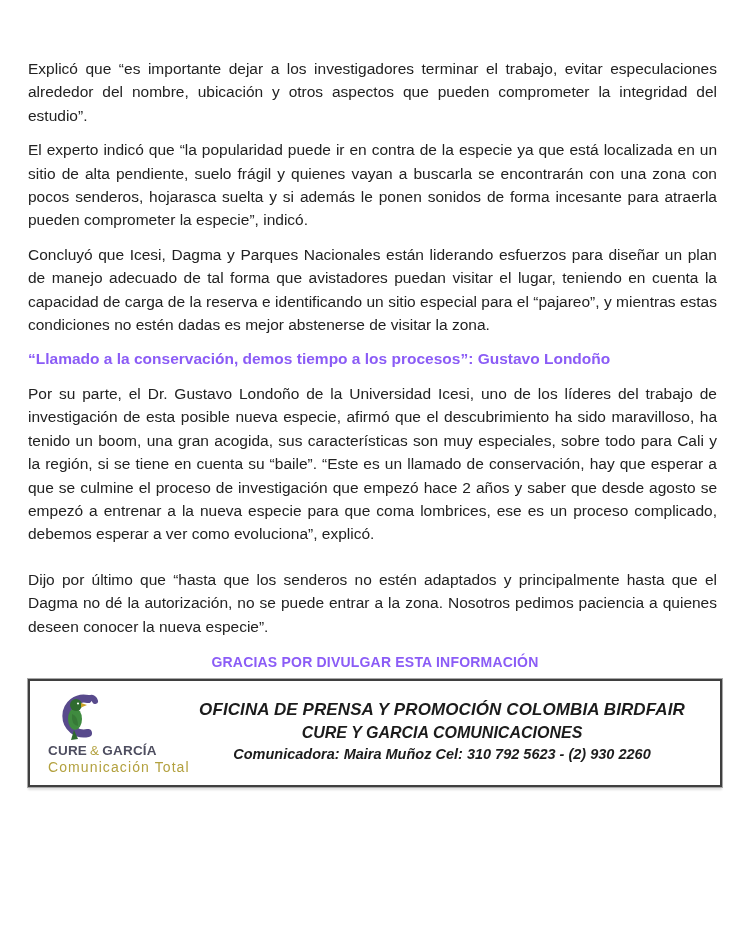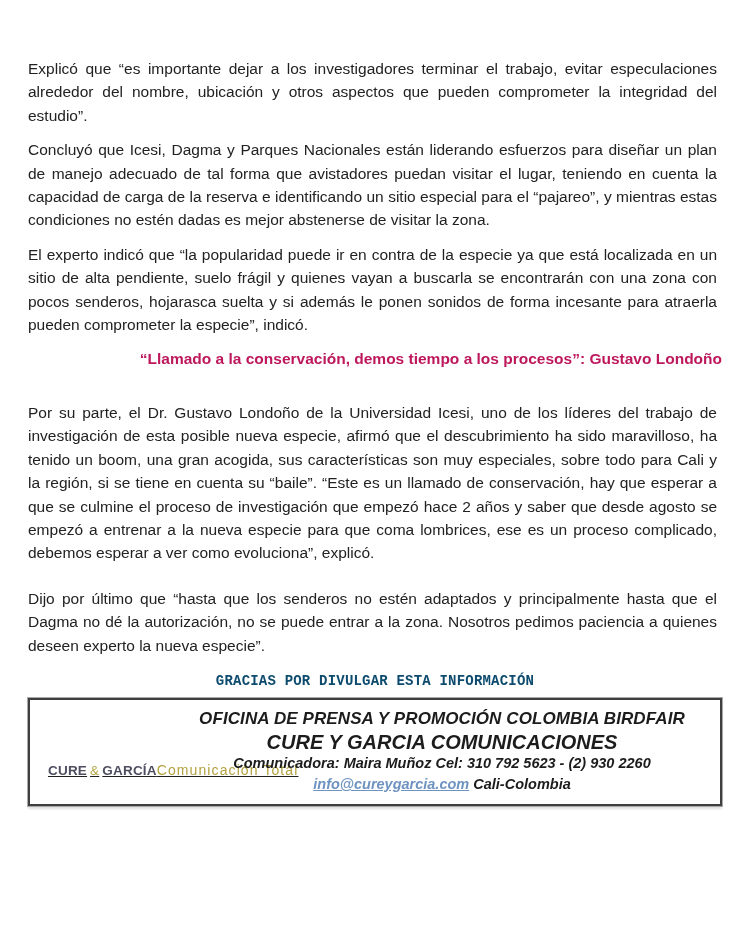--- a/index.html
+++ b/index.html
@@ -21,54 +21,52 @@
   p.body-para {
     margin: 0 5px 11px 0;
     font-size: 15.5px;
     line-height: 23.4px;
     text-align: justify;
     color: #222222;
   }
   p.body-para.gap-lg { margin-bottom: 22px; }
   p.body-para.gap-end { margin-bottom: 16px; }
   h2.subhead {
-    margin: 0 0 30px 0;
+    margin: 0 0 11px 0;
     font-size: 15.5px;
     line-height: 23.4px;
     font-weight: bold;
-    color: #be185d;
-    text-align: right;
+    color: #8b5cf6;
+    text-align: left;
   }
   .thanks {
     text-align: center;
     font-weight: bold;
     font-size: 14px;
     letter-spacing: 0.2px;
-    color: #0c4a6e;
+    color: #8b5cf6;
     margin: 2px 0 9px 0;
-    font-family: Liberation Mono, monospace;
   }
   .footer-box {
     box-sizing: border-box;
     height: 108px;
     border: 2px solid #3f3f3f;
     box-shadow: 0 0 0 1px #a8a8a8, 0 3px 2px rgba(0,0,0,0.12);
     background: #ffffff;
     display: flex;
     align-items: center;
     padding: 4px 14px 6px 18px;
   }
   .logo-block {
     width: 126px;
     flex: 0 0 126px;
     display: flex;
-    flex-direction: row;
-    align-items: flex-end;
+    flex-direction: column;
+    align-items: flex-start;
     padding-top: 2px;
-    text-decoration: underline;
   }
   .logo-mark { height: 52px; width: 52px; display: block; }
   .logo-name {
     margin-top: 1px;
     font-size: 13.5px;
     font-weight: bold;
     color: #4e4e60;
     letter-spacing: 0.2px;
     white-space: nowrap;
   }
@@ -82,48 +80,48 @@
   }
   .contact-block {
     flex: 1 1 auto;
     text-align: center;
     font-style: italic;
     font-weight: bold;
     color: #1c1c1c;
     padding-left: 4px;
   }
   .contact-line1 { font-size: 17px; line-height: 24px; letter-spacing: 0.1px; }
-  .contact-line2 { font-size: 20px;   line-height: 22px; }
+  .contact-line2 { font-size: 16px;   line-height: 22px; }
   .contact-line3 { font-size: 14.5px; line-height: 21px; }
   .contact-line4 { font-size: 14.5px; line-height: 21px; }
   a.email-link {
     color: #6f93c0;
     text-decoration: underline;
     font-weight: bold;
     font-style: italic;
     cursor: pointer;
   }
   .loc { color: #1c1c1c; }
 </style>
 </head>
 <body>
 
 <div class="page">
 
   <p class="body-para">Explicó que “es importante dejar a los investigadores terminar el trabajo, evitar especulaciones alrededor del nombre, ubicación y otros aspectos que pueden comprometer la integridad del estudio”.</p>
 
+  <p class="body-para">El experto indicó que “la popularidad puede ir en contra de la especie ya que está localizada en un sitio de alta pendiente, suelo frágil y quienes vayan a buscarla se encontrarán con una zona con pocos senderos, hojarasca suelta y si además le ponen sonidos de forma incesante para atraerla pueden comprometer la especie”, indicó.</p>
+
   <p class="body-para">Concluyó que Icesi, Dagma y Parques Nacionales están liderando esfuerzos para diseñar un plan de manejo adecuado de tal forma que avistadores puedan visitar el lugar, teniendo en cuenta la capacidad de carga de la reserva e identificando un sitio especial para el “pajareo”, y mientras estas condiciones no estén dadas es mejor abstenerse de visitar la zona.</p>
-
-  <p class="body-para">El experto indicó que “la popularidad puede ir en contra de la especie ya que está localizada en un sitio de alta pendiente, suelo frágil y quienes vayan a buscarla se encontrarán con una zona con pocos senderos, hojarasca suelta y si además le ponen sonidos de forma incesante para atraerla pueden comprometer la especie”, indicó.</p>
 
   <h2 class="subhead">“Llamado a la conservación, demos tiempo a los procesos”: Gustavo Londoño</h2>
 
   <p class="body-para gap-lg">Por su parte, el Dr. Gustavo Londoño de la Universidad Icesi, uno de los líderes del trabajo de investigación de esta posible nueva especie, afirmó que el descubrimiento ha sido maravilloso, ha tenido un boom, una gran acogida, sus características son muy especiales, sobre todo para Cali y la región, si se tiene en cuenta su “baile”. “Este es un llamado de conservación, hay que esperar a que se culmine el proceso de investigación que empezó hace 2 años y saber que desde agosto se empezó a entrenar a la nueva especie para que coma lombrices, ese es un proceso complicado, debemos esperar a ver como evoluciona”, explicó.</p>
 
-  <p class="body-para gap-end">Dijo por último que “hasta que los senderos no estén adaptados y principalmente hasta que el Dagma no dé la autorización, no se puede entrar a la zona. Nosotros pedimos paciencia a quienes deseen experto la nueva especie”.</p>
+  <p class="body-para gap-end">Dijo por último que “hasta que los senderos no estén adaptados y principalmente hasta que el Dagma no dé la autorización, no se puede entrar a la zona. Nosotros pedimos paciencia a quienes deseen conocer la nueva especie”.</p>
 
   <div class="thanks">GRACIAS POR DIVULGAR ESTA INFORMACIÓN</div>
 
   <div class="footer-box">
 
     <div class="logo-block">
       <svg class="logo-mark" viewBox="0 0 52 52" xmlns="http://www.w3.org/2000/svg" aria-hidden="true">
 
         <path d="M 40 9 A 17.5 17.5 0 1 0 40 43" fill="none" stroke="#584a8c" stroke-width="8" stroke-linecap="round"></path>
         <path d="M 40 9 q 5 -3 7 2" fill="none" stroke="#584a8c" stroke-width="6" stroke-linecap="round"></path>
@@ -138,21 +136,17 @@
         </g>
       </svg>
       <div class="logo-name"><span>CURE</span><span class="amp">&amp;</span><span>GARCÍA</span></div>
       <div class="logo-tagline">Comunicación Total</div>
     </div>
 
     <div class="contact-block">
       <div class="contact-line1">OFICINA DE PRENSA Y PROMOCIÓN COLOMBIA BIRDFAIR</div>
       <div class="contact-line2">CURE Y GARCIA COMUNICACIONES</div>
       <div class="contact-line3">Comunicadora: Maira Muñoz Cel: 310 792 5623 - (2) 930 2260</div>
-      <div class="contact-line4">
-        <a class="email-link" href="#">info@cureygarcia.com</a>
-        <span class="loc">Cali-Colombia</span>
-      </div>
     </div>
 
   </div>
 
 </div>
 
 </body></html>

